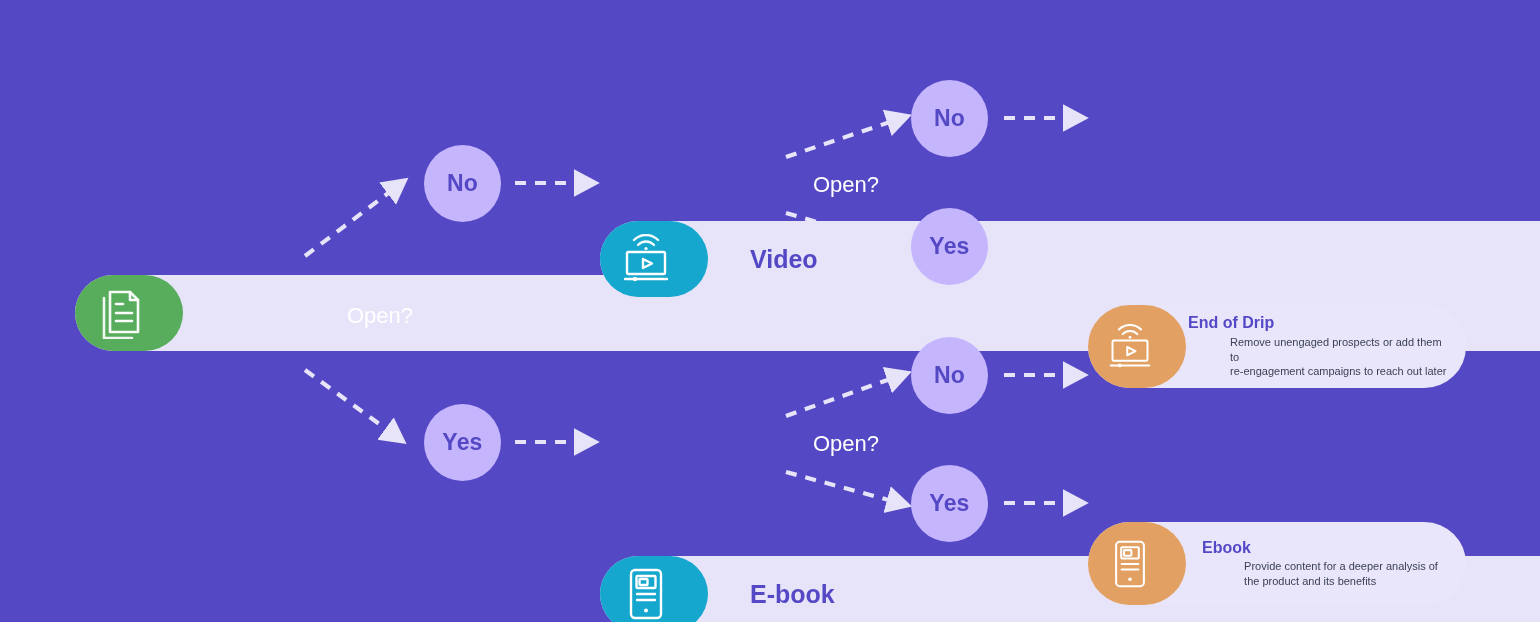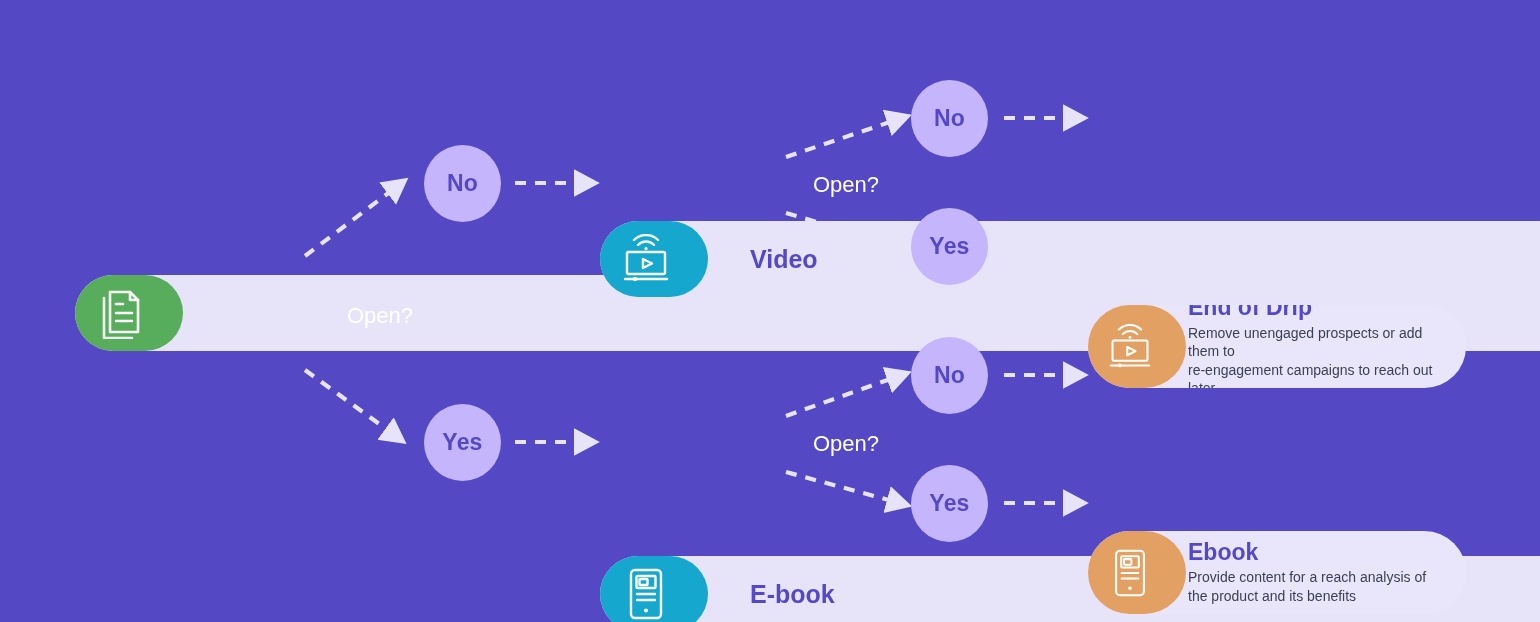--- a/index.html
+++ b/index.html
@@ -67,22 +67,22 @@
     background:#e2a063;
     border-top-left-radius:42px;border-bottom-left-radius:42px;
     border-top-right-radius:52px;border-bottom-right-radius:52px;
     z-index:1;
   }
   .card .cicon{
     position:absolute;left:0;top:0;height:83px;width:84px;
     display:flex;align-items:center;justify-content:center;z-index:2;
   }
   .card .ctext{position:relative;z-index:3;margin-left:100px;padding-right:14px;}
-  .card .ctitle{font-size:23px;font-weight:bold;color:#5348c6;line-height:1.1;margin-bottom:3px;}
-  .card .cdesc{font-size:14px;color:#3b3f52;line-height:1.32;}
+  .card .ctitle{font-size:16px;font-weight:bold;color:#5348c6;line-height:1.1;margin-bottom:3px;}
+  .card .cdesc{font-size:11px;color:#3b3f52;line-height:1.32;margin-left:42px;}
 
   
   .qlabel{
     font-size:22px;color:#ffffff;font-weight:normal;white-space:nowrap;
   }
 </style>
 </head>
 <body>
 
 <div id="stage">
@@ -192,34 +192,34 @@
     </div>
     <div class="ctext">
       <div class="ctitle">End of Drip</div>
       <div class="cdesc">
         <span>Remove unengaged prospects or add them to</span><br>
         <span>re-engagement campaigns to reach out later</span>
       </div>
     </div>
   </div>
 
-  <div class="abs card" style="left:1088px;top:220px;">
+  <div class="abs card" style="left:1088px;top:211px;justify-content:center;">
     <div class="cblob"></div>
     <div class="cicon">
       <svg width="40" height="50" viewBox="0 0 42 54" fill="none" stroke="#ffffff" stroke-width="2.2" stroke-linecap="round" stroke-linejoin="round">
         <rect x="6" y="3" width="30" height="48" rx="4"></rect>
         <rect x="11.5" y="9" width="19" height="12" rx="1"></rect>
         <rect x="14.5" y="12" width="8" height="6" rx="0.8"></rect>
         <path d="M12,27 L30,27"></path>
         <path d="M12,33 L30,33"></path>
         <circle cx="21" cy="43.5" r="1.9" fill="#ffffff" stroke="none"></circle>
       </svg>
     </div>
     <div class="ctext">
       <div class="ctitle">Ebook</div>
       <div class="cdesc">
-        <span>Provide content for a reach analysis of</span><br>
+        <span>Provide content for a deeper analysis of</span><br>
         <span>the product and its benefits</span>
       </div>
     </div>
   </div>
 
 </div>
 
 </body></html>

